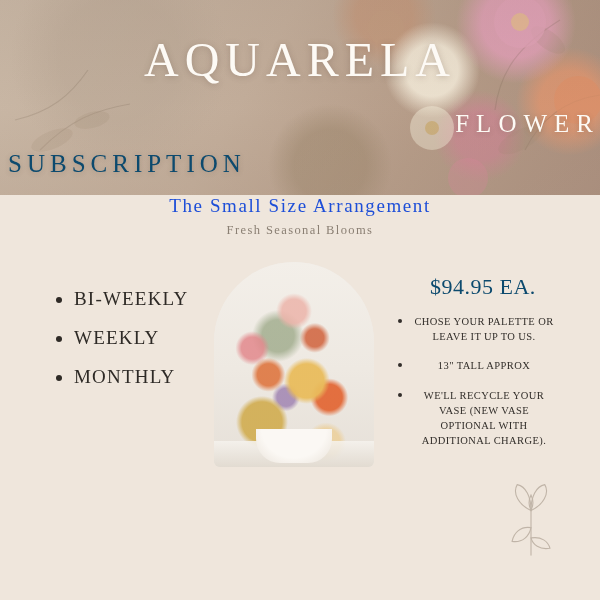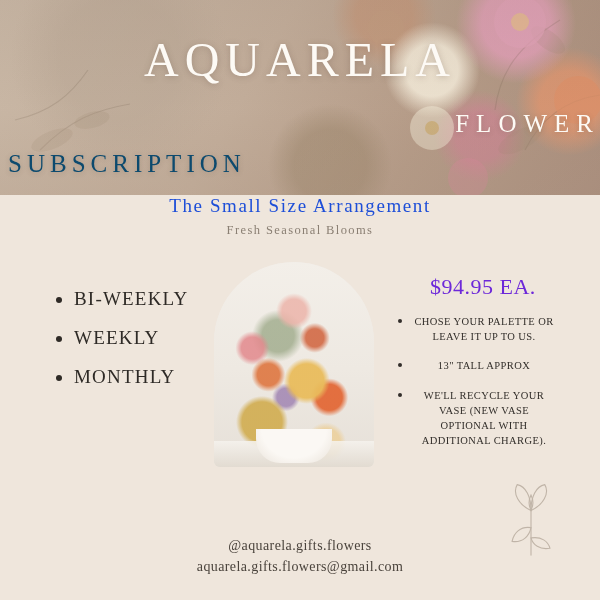--- a/index.html
+++ b/index.html
@@ -196,21 +196,21 @@
   }
 
   
   .price {
     position: absolute;
     left: 430px;
     top: 12px;
     font-family: "Liberation Serif", serif;
     font-size: 22px;
     letter-spacing: 0.5px;
-    color: #6d28d9;
+    color: #0c4a6e;
   }
   .features {
     position: absolute;
     left: 398px;
     top: 52px;
     width: 160px;
     list-style: none;
     margin: 0;
     padding: 0;
     text-align: center;
@@ -329,19 +329,15 @@
       <g fill="none" stroke="#9b8d7e" stroke-width="1.3" stroke-linecap="round">
         <path d="M50 40 C 36 34, 28 20, 34 10 C 44 12, 50 24, 50 40 Z"></path>
         <path d="M50 40 C 64 34, 72 20, 66 10 C 56 12, 50 24, 50 40 Z"></path>
         <path d="M50 22 C 46 30, 48 36, 50 40 C 52 36, 54 30, 50 22 Z"></path>
         <path d="M50 40 L 50 92"></path>
         <path d="M50 60 C 38 58, 30 66, 28 76 C 40 78, 48 70, 50 60 Z"></path>
         <path d="M50 72 C 62 70, 70 76, 72 84 C 60 86, 52 80, 50 72 Z"></path>
       </g>
     </svg>
 
-    <div class="footer">
-      <div>@aquarela.gifts.flowers</div>
-      <div>aquarela.gifts.flowers@gmail.com</div>
-    </div>
 
   </div>
 </div>
 
 </body></html>

